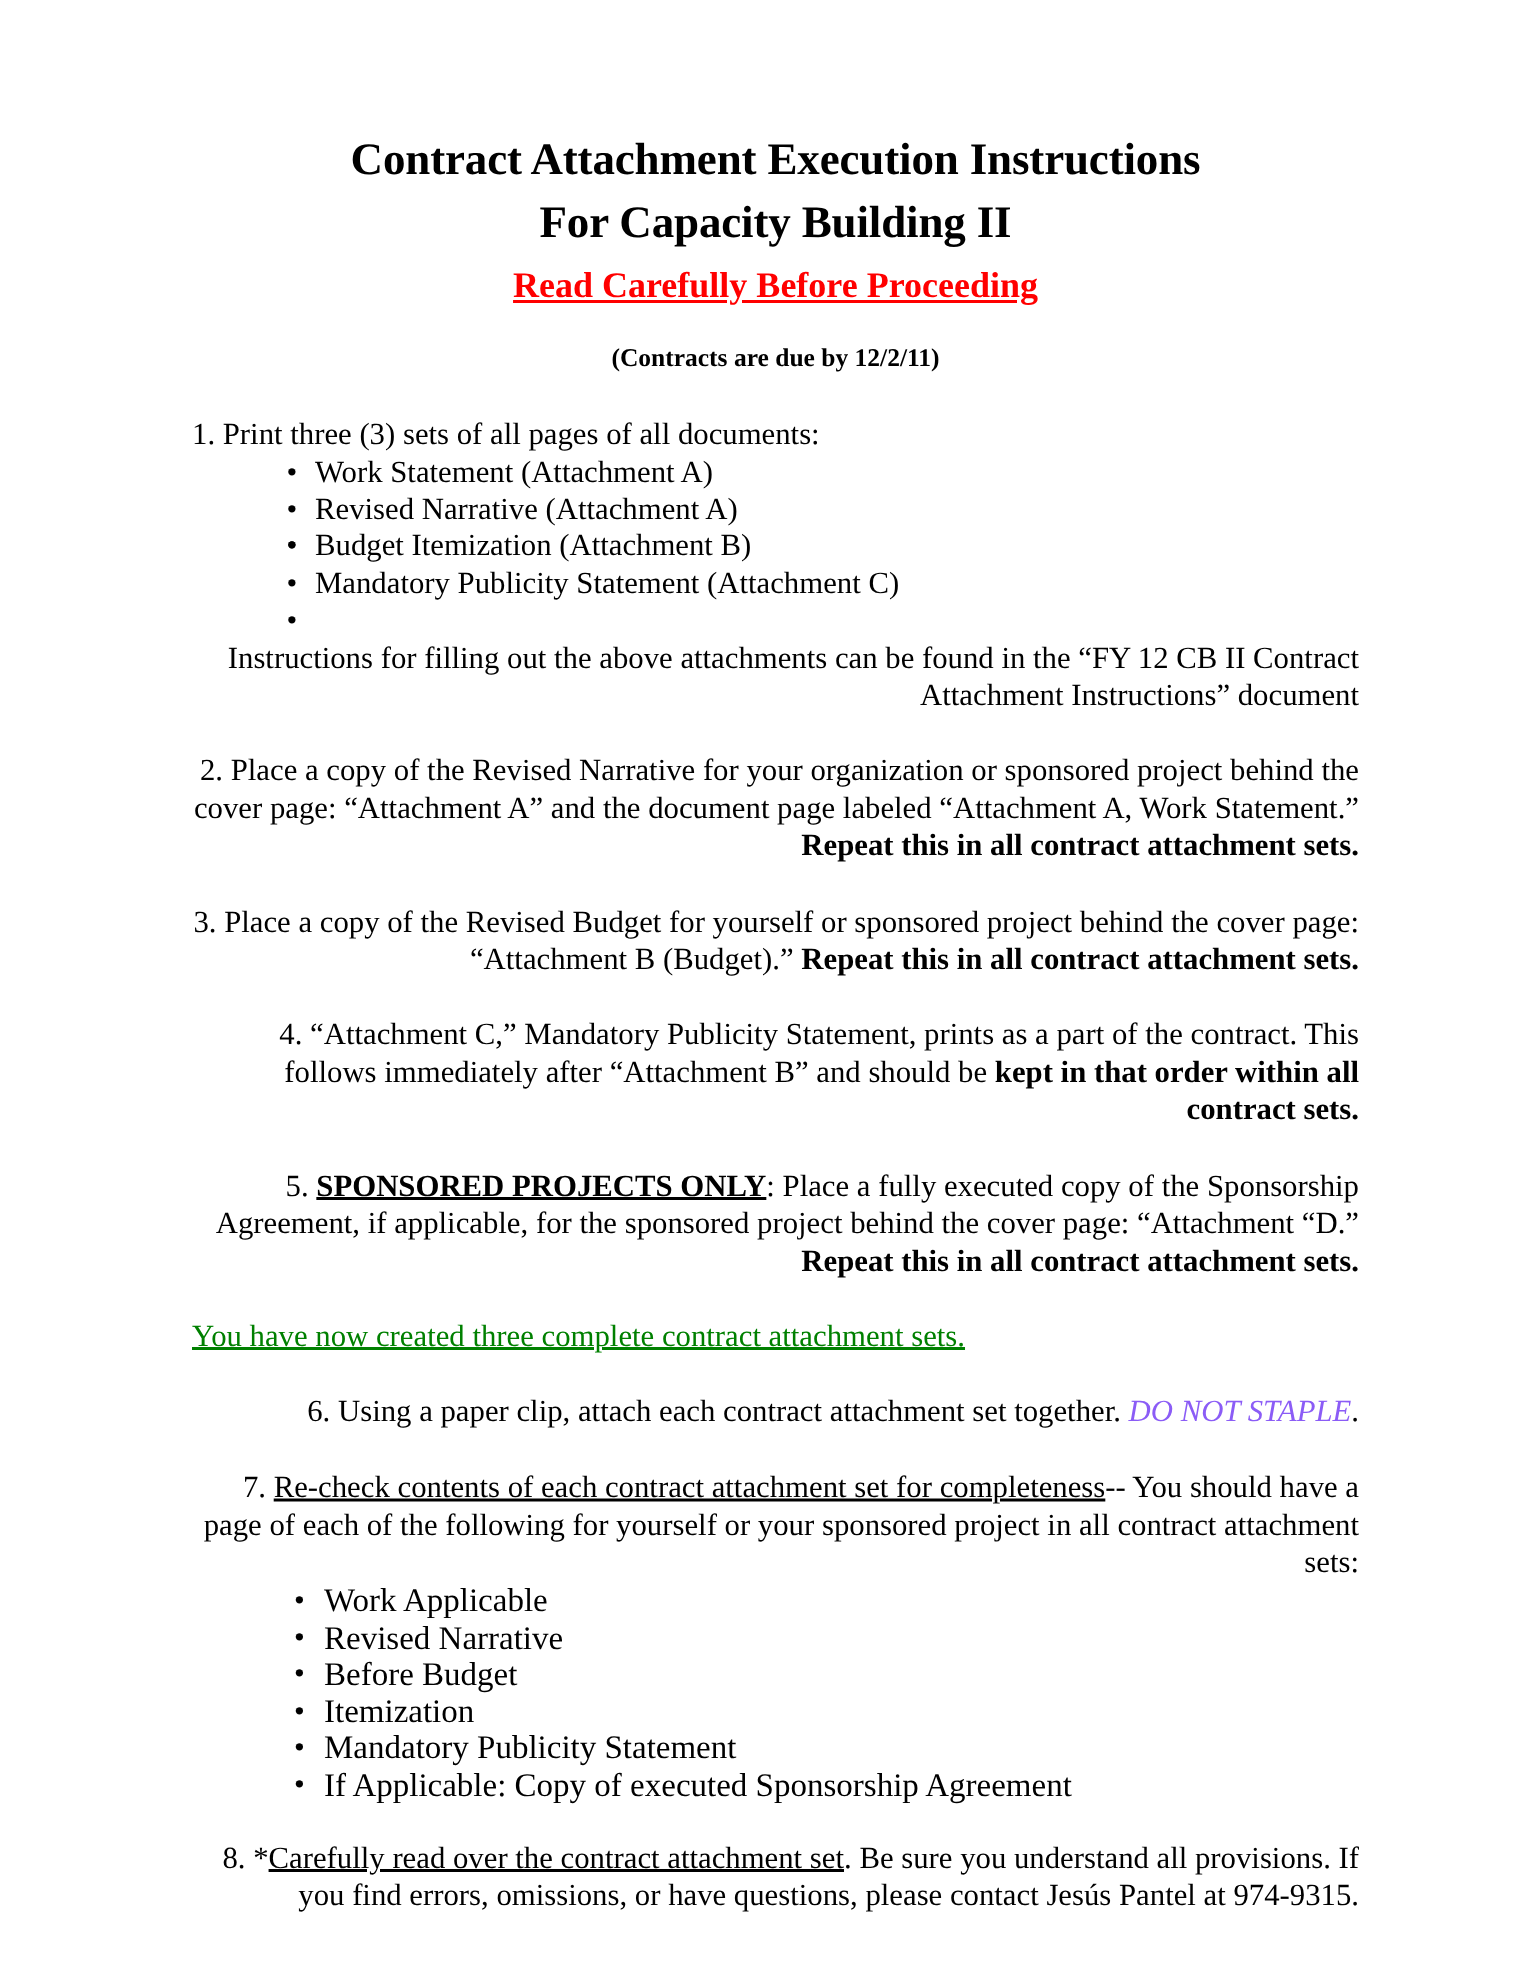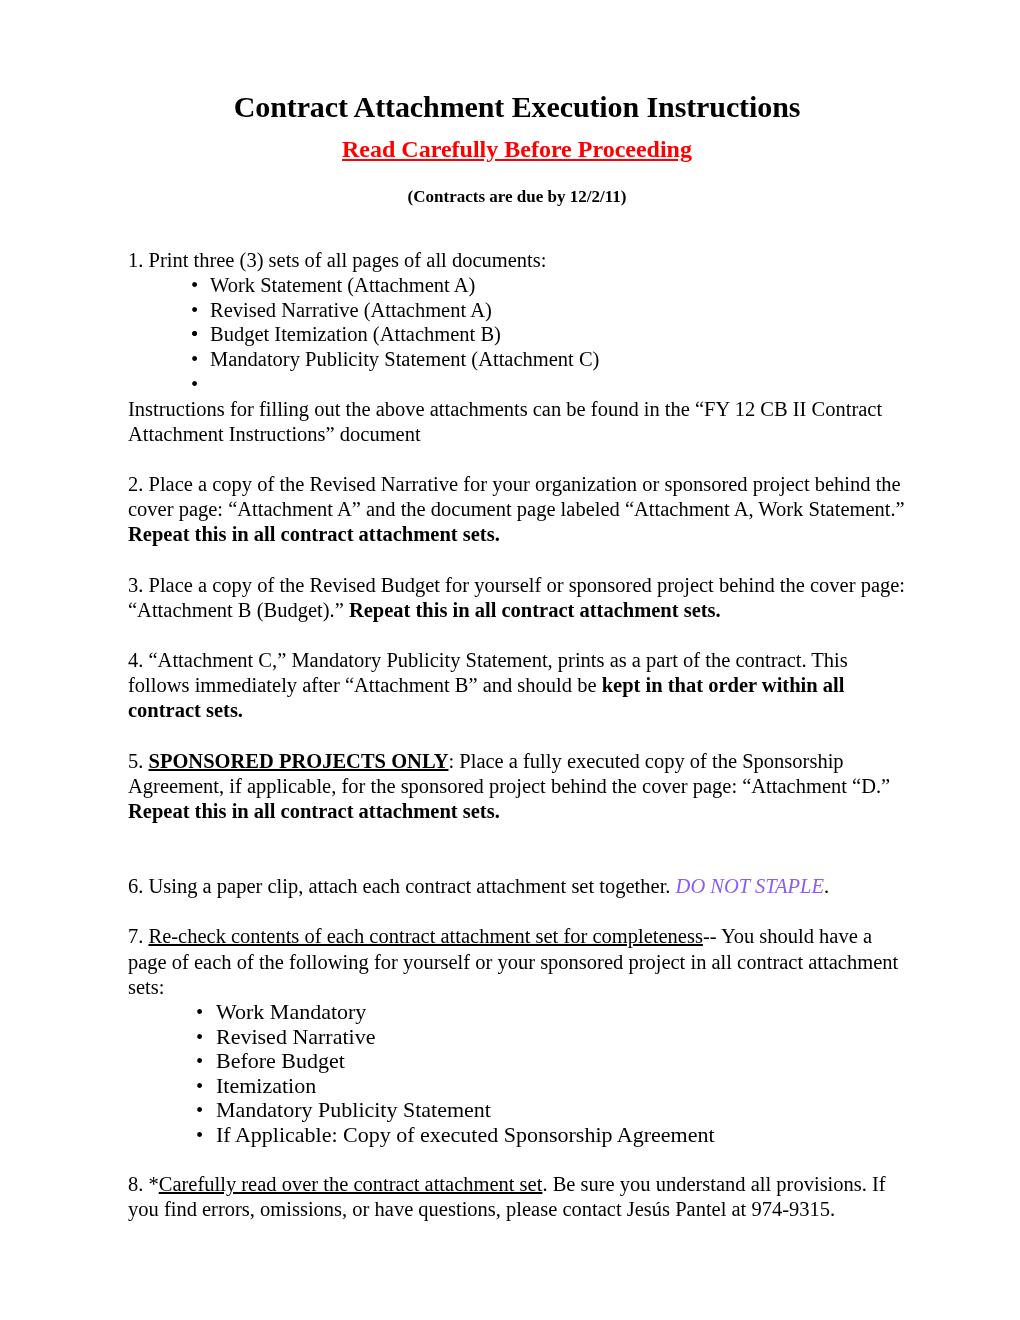--- a/index.html
+++ b/index.html
@@ -54,21 +54,21 @@
     font-size: 17px;
     font-weight: bold;
     line-height: 26px;
     margin-top: 14px;
   }
 
   
   .para {
     font-size: 20.5px;
     line-height: 25.2px;
-    text-align: left;
+    text-align: right;
     margin: 0;
   }
   .gap-md { height: 25px; }
   .gap-lg { height: 26px; }
 
   .b { font-weight: bold; }
   .u { text-decoration: underline; text-underline-offset: 1px; }
   .red { color: #8b5cf6; font-style: italic; }
   .green-line {
     font-size: 20.5px;
@@ -77,21 +77,20 @@
     text-decoration: underline;
     text-underline-offset: 1px;
   }
 
   
   .numbered {
     font-size: 20.5px;
     line-height: 25.2px;
     padding-left: 24px;
     text-indent: -24px;
-    margin-top: 12px;
   }
 
   
   ul.bullets {
     list-style: none;
     margin: 0;
     padding: 0;
   }
   ul.bullets li {
     position: relative;
@@ -119,20 +118,21 @@
   }
 </style>
 </head>
 <body>
 
 <div class="page">
   <div class="content">
 
     <div class="title-block">
       <div class="title-line">Contract Attachment Execution Instructions</div>
+      <div class="title-line">For Capacity Building II</div>
       <div class="title-red">Read Carefully Before Proceeding</div>
       <div class="title-sub">(Contracts are due by 12/2/11)</div>
     </div>
 
     <div class="gap-lg"></div>
 
     <div class="numbered">1.   Print three (3) sets of all pages of all documents:</div>
 
     <ul class="bullets list-a">
       <li>
@@ -182,37 +182,38 @@
     </div>
 
     <div class="gap-md"></div>
 
     <div class="para">
       <span>5.   </span><span class="b u">SPONSORED PROJECTS ONLY</span><span>:  Place a fully executed copy of the Sponsorship Agreement, if applicable, for the sponsored project behind the cover page: “Attachment “D.” </span><span class="b">Repeat this in all contract attachment sets.</span>
     </div>
 
     <div class="gap-md"></div>
 
+    <div class="green-line">You have now created three complete contract attachment sets.</div>
 
     <div class="gap-md"></div>
 
     <div class="para">
       <span>6.  Using a paper clip, attach each contract attachment set together.  </span><span class="red">DO NOT STAPLE</span><span>.</span>
     </div>
 
     <div class="gap-md"></div>
 
     <div class="para">
       <span>7. </span><span class="u">Re-check contents of each contract attachment set for completeness</span><span>--  You should have a page of each of the following for yourself or your sponsored project in all contract attachment sets:</span>
     </div>
 
     <ul class="bullets list-b">
       <li>
         <span class="dot">•</span>
-        <span>Work Mandatory</span>
+        <span>Work Applicable</span>
       </li>
       <li>
         <span class="dot">•</span>
         <span>Revised Narrative</span>
       </li>
       <li>
         <span class="dot">•</span>
         <span>Before Budget</span>
       </li>
       <li>

